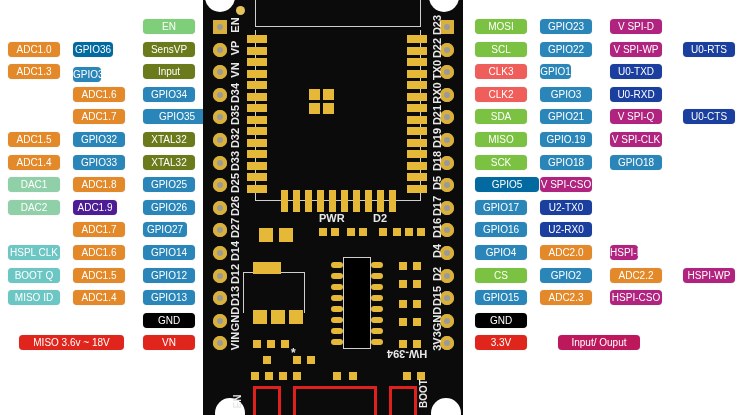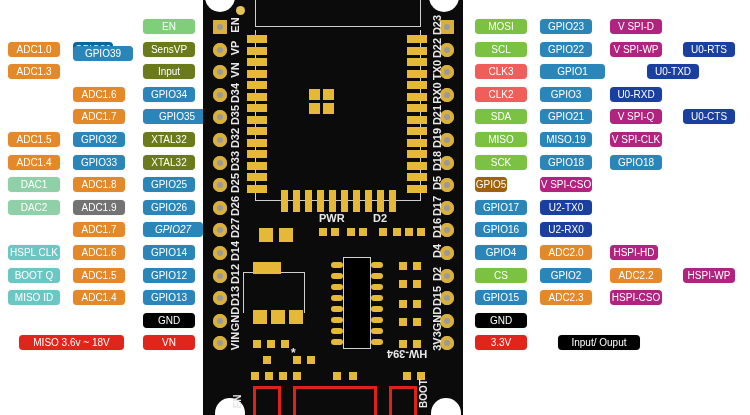--- a/index.html
+++ b/index.html
@@ -18,40 +18,40 @@
 </style>
 </head>
 <body>
 
 <div id="left-area">
     <div class="lbl" style="left: 143px; top: 19px; width: 52px; background: rgb(127, 207, 122);">EN</div>
     <div class="lbl" style="left: 8px; top: 41.6px; width: 52px; background: rgb(228, 137, 42);">ADC1.0</div>
     <div class="lbl" style="left: 73px; top: 41.6px; width: 40px; background: #0369a1;">GPIO36</div>
     <div class="lbl" style="left: 143px; top: 41.6px; width: 52px; background: rgb(107, 122, 26);">SensVP</div>
     <div class="lbl" style="left: 8px; top: 64.2px; width: 52px; background: rgb(228, 137, 42);">ADC1.3</div>
-    <div class="lbl" style="left: 73px; top: 46px; width: 60px; background: rgb(42, 134, 184);">GPIO39</div>
+    <div class="lbl" style="left: 73px; top: 67px; width: 28px; background: rgb(42, 134, 184);">GPIO39</div>
     <div class="lbl" style="left: 143px; top: 64.2px; width: 52px; background: rgb(107, 122, 26);">Input</div>
     <div class="lbl" style="left: 73px; top: 86.8px; width: 52px; background: rgb(228, 137, 42);">ADC1.6</div>
     <div class="lbl" style="left: 143px; top: 86.8px; width: 52px; background: rgb(42, 134, 184);">GPIO34</div>
     <div class="lbl" style="left: 73px; top: 109.4px; width: 52px; background: rgb(228, 137, 42);">ADC1.7</div>
     <div class="lbl" style="left: 143px; top: 109.4px; width: 68px; background: rgb(42, 134, 184);">GPIO35</div>
     <div class="lbl" style="left: 8px; top: 132px; width: 52px; background: rgb(228, 137, 42);">ADC1.5</div>
     <div class="lbl" style="left: 73px; top: 132px; width: 52px; background: rgb(42, 134, 184);">GPIO32</div>
     <div class="lbl" style="left: 143px; top: 132px; width: 52px; background: rgb(107, 122, 26);">XTAL32</div>
     <div class="lbl" style="left: 8px; top: 154.6px; width: 52px; background: rgb(228, 137, 42);">ADC1.4</div>
     <div class="lbl" style="left: 73px; top: 154.6px; width: 52px; background: rgb(42, 134, 184);">GPIO33</div>
     <div class="lbl" style="left: 143px; top: 154.6px; width: 52px; background: rgb(107, 122, 26);">XTAL32</div>
     <div class="lbl" style="left: 8px; top: 177.2px; width: 52px; background: rgb(143, 208, 168);">DAC1</div>
     <div class="lbl" style="left: 73px; top: 177.2px; width: 52px; background: rgb(228, 137, 42);">ADC1.8</div>
     <div class="lbl" style="left: 143px; top: 177.2px; width: 52px; background: rgb(42, 134, 184);">GPIO25</div>
     <div class="lbl" style="left: 8px; top: 199.8px; width: 52px; background: rgb(143, 208, 168);">DAC2</div>
-    <div class="lbl" style="left: 73px; top: 199.8px; width: 52px; background: #737373;">ADC1.9</div>
+    <div class="lbl" style="left: 73px; top: 199.8px; width: 44px; background: #4c1d95;">ADC1.9</div>
     <div class="lbl" style="left: 143px; top: 199.8px; width: 52px; background: rgb(42, 134, 184);">GPIO26</div>
     <div class="lbl" style="left: 73px; top: 222.4px; width: 52px; background: rgb(228, 137, 42);">ADC1.7</div>
-    <div class="lbl" style="left: 143px; top: 222.4px; width: 60px; background: rgb(42, 134, 184); font-style: italic;">GPIO27</div>
+    <div class="lbl" style="left: 143px; top: 222.4px; width: 44px; background: rgb(42, 134, 184);">GPIO27</div>
     <div class="lbl" style="left: 8px; top: 245px; width: 52px; background: rgb(108, 198, 196);">HSPL CLK</div>
     <div class="lbl" style="left: 73px; top: 245px; width: 52px; background: rgb(228, 137, 42);">ADC1.6</div>
     <div class="lbl" style="left: 143px; top: 245px; width: 52px; background: rgb(42, 134, 184);">GPIO14</div>
     <div class="lbl" style="left: 8px; top: 267.6px; width: 52px; background: rgb(108, 198, 196);">BOOT Q</div>
     <div class="lbl" style="left: 73px; top: 267.6px; width: 52px; background: rgb(228, 137, 42);">ADC1.5</div>
     <div class="lbl" style="left: 143px; top: 267.6px; width: 52px; background: rgb(42, 134, 184);">GPIO12</div>
     <div class="lbl" style="left: 8px; top: 290.2px; width: 52px; background: rgb(108, 198, 196);">MISO ID</div>
     <div class="lbl" style="left: 73px; top: 290.2px; width: 52px; background: rgb(228, 137, 42);">ADC1.4</div>
     <div class="lbl" style="left: 143px; top: 290.2px; width: 52px; background: rgb(42, 134, 184);">GPIO13</div>
     <div class="lbl" style="left: 143px; top: 312.8px; width: 52px; background: rgb(0, 0, 0);">GND</div>
@@ -60,54 +60,54 @@
   </div>
 <div id="right-area">
     <div class="lbl" style="left: 475px; top: 19px; width: 52px; background: rgb(124, 194, 66);">MOSI</div>
     <div class="lbl" style="left: 540px; top: 19px; width: 52px; background: rgb(42, 134, 184);">GPIO23</div>
     <div class="lbl" style="left: 610px; top: 19px; width: 52px; background: rgb(176, 35, 126);">V SPI-D</div>
     <div class="lbl" style="left: 475px; top: 41.6px; width: 52px; background: rgb(124, 194, 66);">SCL</div>
     <div class="lbl" style="left: 540px; top: 41.6px; width: 52px; background: rgb(42, 134, 184);">GPIO22</div>
     <div class="lbl" style="left: 610px; top: 41.6px; width: 52px; background: rgb(176, 35, 126);">V SPI-WP</div>
     <div class="lbl" style="left: 683px; top: 41.6px; width: 52px; background: rgb(26, 63, 158);">U0-RTS</div>
     <div class="lbl" style="left: 475px; top: 64.2px; width: 52px; background: rgb(239, 94, 90);">CLK3</div>
-    <div class="lbl" style="left: 540px; top: 64.2px; width: 65px; background: rgb(42, 134, 184);">GPIO1</div>
-    <div class="lbl" style="left: 610px; top: 64.2px; width: 52px; background: rgb(26, 63, 158); margin-left: 37px;">U0-TXD</div>
+    <div class="lbl" style="left: 540px; top: 64.2px; width: 31px; background: rgb(42, 134, 184);">GPIO1</div>
+    <div class="lbl" style="left: 610px; top: 64.2px; width: 52px; background: rgb(26, 63, 158);">U0-TXD</div>
     <div class="lbl" style="left: 475px; top: 86.8px; width: 52px; background: rgb(239, 94, 90);">CLK2</div>
     <div class="lbl" style="left: 540px; top: 86.8px; width: 52px; background: rgb(42, 134, 184);">GPIO3</div>
     <div class="lbl" style="left: 610px; top: 86.8px; width: 52px; background: rgb(26, 63, 158);">U0-RXD</div>
     <div class="lbl" style="left: 475px; top: 109.4px; width: 52px; background: rgb(124, 194, 66);">SDA</div>
     <div class="lbl" style="left: 540px; top: 109.4px; width: 52px; background: rgb(42, 134, 184);">GPIO21</div>
     <div class="lbl" style="left: 610px; top: 109.4px; width: 52px; background: rgb(176, 35, 126);">V SPI-Q</div>
     <div class="lbl" style="left: 683px; top: 109.4px; width: 52px; background: rgb(26, 63, 158);">U0-CTS</div>
     <div class="lbl" style="left: 475px; top: 132px; width: 52px; background: rgb(124, 194, 66);">MISO</div>
-    <div class="lbl" style="left: 540px; top: 132px; width: 52px; background: rgb(42, 134, 184);">MISO.19</div>
+    <div class="lbl" style="left: 540px; top: 132px; width: 52px; background: rgb(42, 134, 184);">GPIO.19</div>
     <div class="lbl" style="left: 610px; top: 132px; width: 52px; background: rgb(176, 35, 126);">V SPI-CLK</div>
     <div class="lbl" style="left: 475px; top: 154.6px; width: 52px; background: rgb(124, 194, 66);">SCK</div>
     <div class="lbl" style="left: 540px; top: 154.6px; width: 52px; background: rgb(42, 134, 184);">GPIO18</div>
     <div class="lbl" style="left: 610px; top: 154.6px; width: 52px; background: rgb(42, 134, 184);">GPIO18</div>
-    <div class="lbl" style="left: 475px; top: 177.2px; width: 32px; background: #a16207;">GPIO5</div>
+    <div class="lbl" style="left: 475px; top: 177.2px; width: 64px; background: #0369a1;">GPIO5</div>
     <div class="lbl" style="left: 540px; top: 177.2px; width: 52px; background: rgb(176, 35, 126);">V SPI-CSO</div>
     <div class="lbl" style="left: 475px; top: 199.8px; width: 52px; background: rgb(42, 134, 184);">GPIO17</div>
     <div class="lbl" style="left: 540px; top: 199.8px; width: 52px; background: rgb(26, 63, 158);">U2-TX0</div>
     <div class="lbl" style="left: 475px; top: 222.4px; width: 52px; background: rgb(42, 134, 184);">GPIO16</div>
     <div class="lbl" style="left: 540px; top: 222.4px; width: 52px; background: rgb(26, 63, 158);">U2-RX0</div>
     <div class="lbl" style="left: 475px; top: 245px; width: 52px; background: rgb(42, 134, 184);">GPIO4</div>
     <div class="lbl" style="left: 540px; top: 245px; width: 52px; background: rgb(228, 137, 42);">ADC2.0</div>
-    <div class="lbl" style="left: 610px; top: 245px; width: 48px; background: rgb(176, 35, 126);">HSPI-HD</div>
+    <div class="lbl" style="left: 610px; top: 245px; width: 28px; background: rgb(176, 35, 126);">HSPI-HD</div>
     <div class="lbl" style="left: 475px; top: 267.6px; width: 52px; background: rgb(124, 194, 66);">CS</div>
     <div class="lbl" style="left: 540px; top: 267.6px; width: 52px; background: rgb(42, 134, 184);">GPIO2</div>
     <div class="lbl" style="left: 610px; top: 267.6px; width: 52px; background: rgb(228, 137, 42);">ADC2.2</div>
     <div class="lbl" style="left: 683px; top: 267.6px; width: 52px; background: rgb(176, 35, 126);">HSPI-WP</div>
     <div class="lbl" style="left: 475px; top: 290.2px; width: 52px; background: rgb(42, 134, 184);">GPIO15</div>
     <div class="lbl" style="left: 540px; top: 290.2px; width: 52px; background: rgb(228, 137, 42);">ADC2.3</div>
     <div class="lbl" style="left: 610px; top: 290.2px; width: 52px; background: rgb(176, 35, 126);">HSPI-CSO</div>
     <div class="lbl" style="left: 475px; top: 312.8px; width: 52px; background: rgb(0, 0, 0);">GND</div>
     <div class="lbl" style="left: 475px; top: 335.4px; width: 52px; background: rgb(224, 38, 28);">3.3V</div>
-    <div class="lbl" style="left: 558px; top: 335.4px; width: 82px; background: #000000;">Input/ Ouput</div>
+    <div class="lbl" style="left: 558px; top: 335.4px; width: 82px; background: #be185d;">Input/ Ouput</div>
   </div>
 
 <div class="board">
   <div class="hole" style="left:2px;top:-18px"></div>
   <div class="hole" style="left:226px;top:-18px"></div>
   <div class="hole" style="left:12px;top:398px"></div>
   <div class="hole" style="left:228px;top:398px"></div>
   <div style="position:absolute;left:33px;top:6px;width:9px;height:9px;border-radius:50%;background:#e5c35a"></div>
 
   <div class="silk" style="left:52px;top:-2px;width:164px;height:28px;border-top:none"></div>

